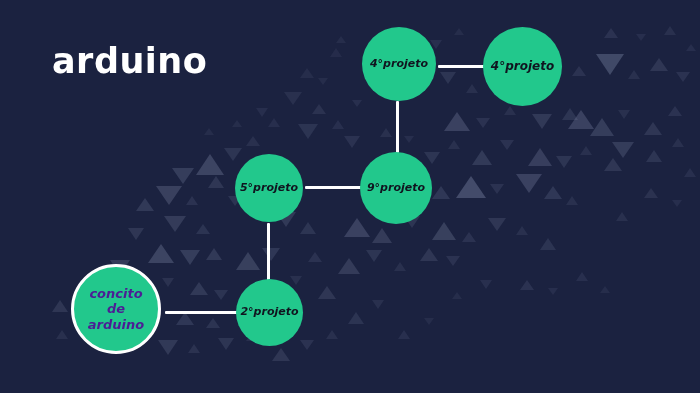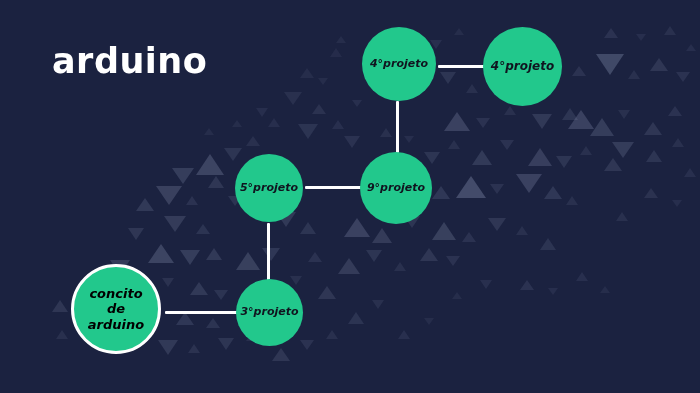--- a/index.html
+++ b/index.html
@@ -183,26 +183,26 @@
 
   <div id="edges">
       <div class="edge" style="background: rgb(255, 255, 255); left: 165px; top: 311px; width: 73px; height: 3px;"></div>
       <div class="edge" style="background: rgb(255, 255, 255); left: 267px; top: 223px; width: 3px; height: 58px;"></div>
       <div class="edge" style="background: rgb(255, 255, 255); left: 305px; top: 186px; width: 56px; height: 3px;"></div>
       <div class="edge" style="background: rgb(255, 255, 255); left: 396px; top: 101px; width: 3px; height: 52px;"></div>
       <div class="edge" style="background: rgb(255, 255, 255); left: 438px; top: 65px; width: 47px; height: 3px;"></div>
     </div>
   <div id="nodes">
       <div class="node ringed" style="left: 71px; top: 264px; width: 90px; height: 90px; background: rgb(34, 200, 140);">
-        <span class="label" style="font-size: 13px; color: #000000;">concito
+        <span class="label" style="font-size: 13px; color: #4c1d95;">concito
 de
 arduino</span>
       </div>
       <div class="node" style="left: 236px; top: 279px; width: 67px; height: 67px; background: rgb(34, 200, 140);">
-        <span class="label" style="font-size: 11px; color: rgb(16, 20, 31);">3°projeto</span>
+        <span class="label" style="font-size: 11px; color: rgb(16, 20, 31);">2°projeto</span>
       </div>
       <div class="node" style="left: 235px; top: 154px; width: 68px; height: 68px; background: rgb(34, 200, 140);">
         <span class="label" style="font-size: 11px; color: rgb(16, 20, 31);">5°projeto</span>
       </div>
       <div class="node" style="left: 360px; top: 152px; width: 72px; height: 72px; background: rgb(34, 200, 140);">
         <span class="label" style="font-size: 11px; color: rgb(16, 20, 31);">9°projeto</span>
       </div>
       <div class="node" style="left: 362px; top: 27px; width: 74px; height: 74px; background: rgb(34, 200, 140);">
         <span class="label" style="font-size: 11px; color: rgb(16, 20, 31);">4°projeto</span>
       </div>

